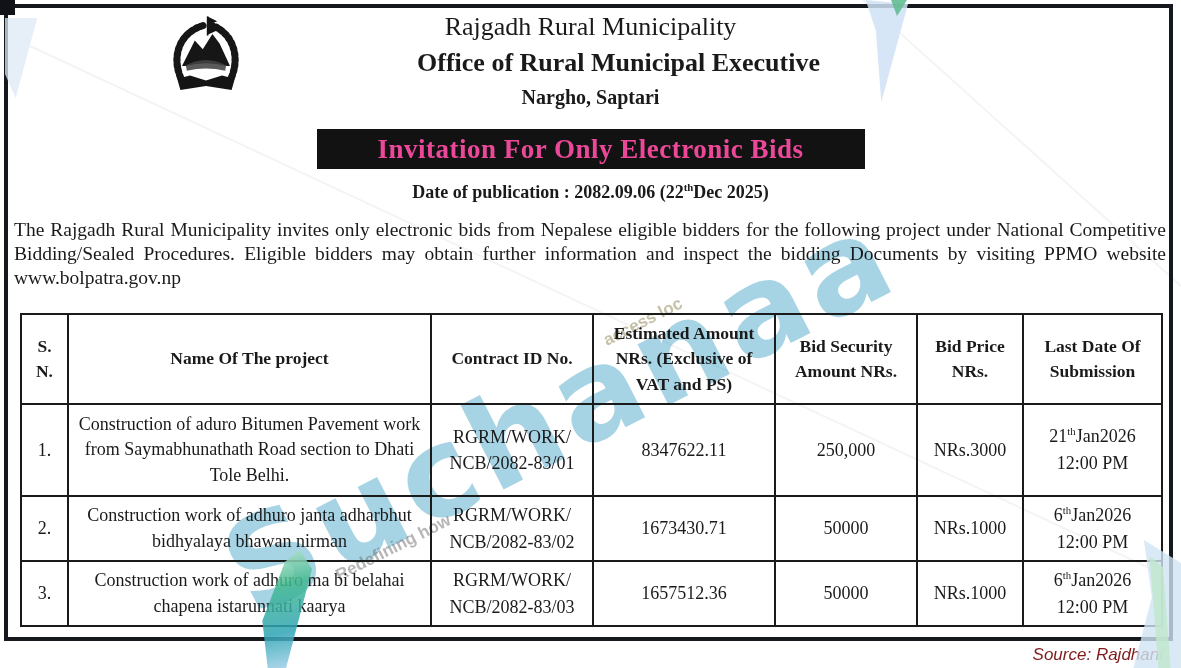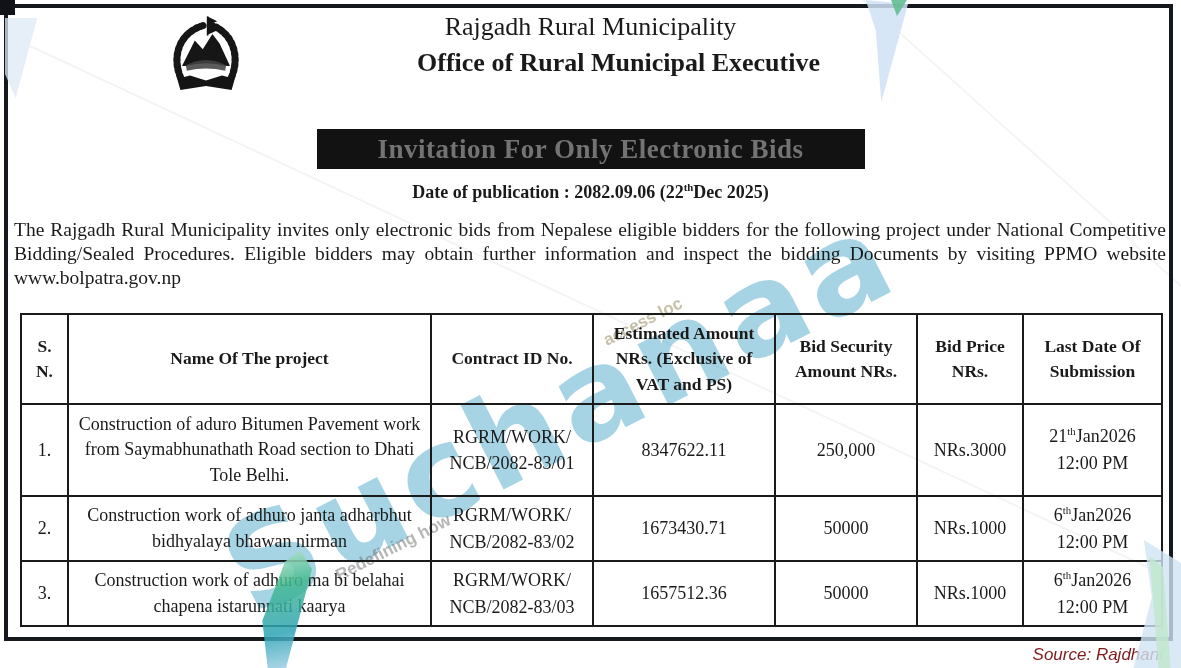--- a/index.html
+++ b/index.html
@@ -34,21 +34,21 @@
   .sw-bottomright-blue{left:1128px;top:540px;width:53px;height:128px;background:#cfe4f4;opacity:.8;
         clip-path:polygon(30% 0,100% 18%,100% 100%,10% 100%,45% 45%);}
   .sw-bottomright-green{left:1142px;top:556px;width:30px;height:112px;background:#bfe8cd;opacity:.85;
         clip-path:polygon(25% 0,70% 10%,95% 100%,55% 100%);}
   
   .logo{position:absolute;left:166px;top:14px;width:80px;height:88px;z-index:3;}
   .title1{position:absolute;left:0;top:12px;width:100%;text-align:center;font-weight:normal;font-size:26px;z-index:3;}
   .title2{position:absolute;left:0;top:48px;width:100%;text-align:center;font-weight:bold;font-size:26px;z-index:3;margin-left:28px;}
   .title3{position:absolute;left:0;top:86px;width:100%;text-align:center;font-weight:bold;font-size:20px;z-index:3;}
   .banner{position:absolute;left:50%;top:129px;transform:translateX(-50%);width:548px;height:40px;
-        background:#121212;color:#737373;font-weight:bold;font-size:27px;line-height:40px;
+        background:#121212;color:#ec4899;font-weight:bold;font-size:27px;line-height:40px;
         text-align:center;z-index:3;letter-spacing:0.5px;}
   .pubdate{position:absolute;left:0;top:182px;width:100%;text-align:center;font-weight:bold;font-size:18px;z-index:3;}
   sup{font-size:0.6em;vertical-align:super;line-height:0;}
   .intro{position:absolute;left:14px;top:218px;width:1152px;font-size:19.5px;line-height:24px;
         text-align:justify;z-index:3;}
   
   table.bids{position:absolute;left:20px;top:313px;border-collapse:collapse;table-layout:fixed;
         width:1141px;z-index:3;font-size:18px;}
   table.bids td,table.bids th{border:2px solid #1a1a1a;text-align:center;vertical-align:middle;
         padding:2px 6px;box-sizing:border-box;background:transparent;}
@@ -83,20 +83,21 @@
     <path d="M18 78 C 6 48, 20 20, 48 13" fill="none" stroke="#161616" stroke-width="9" stroke-dasharray="3 4" stroke-linecap="round"></path>
     <path d="M82 78 C 94 48, 80 20, 56 13" fill="none" stroke="#161616" stroke-width="9" stroke-dasharray="3 4" stroke-linecap="round"></path>
     <path d="M20 64 L36 32 L46 43 L58 24 L67 36 L80 64 Z" fill="#161616"></path>
     <path d="M23 64 Q50 49 77 64 Z" fill="#3c3c3c"></path>
     <path d="M25 64 Q50 57 75 64 L74 70 Q50 64 26 70 Z" fill="#5a5a5a"></path>
     <path d="M14 80 L30 76 L50 82 L70 76 L86 80 L82 94 L50 89 L18 94 Z" fill="#141414"></path>
   </svg>
 
   <div class="title1">Rajgadh Rural Municipality</div>
   <div class="title2">Office of Rural Municipal Executive</div>
+  <div class="title3">Nargho, Saptari</div>
 
   <div class="banner">Invitation For Only Electronic Bids</div>
 
   <div class="pubdate"><span>Date of publication : 2082.09.06 (22</span><sup>th</sup><span>Dec 2025)</span></div>
 
   <div class="intro">The Rajgadh Rural Municipality invites only electronic bids from Nepalese eligible bidders for the following project under National Competitive Bidding/Sealed Procedures. Eligible bidders may obtain further information and inspect the bidding Documents by visiting PPMO website www.bolpatra.gov.np</div>
 
   <table class="bids">
     <colgroup>
       <col style="width:47px">

